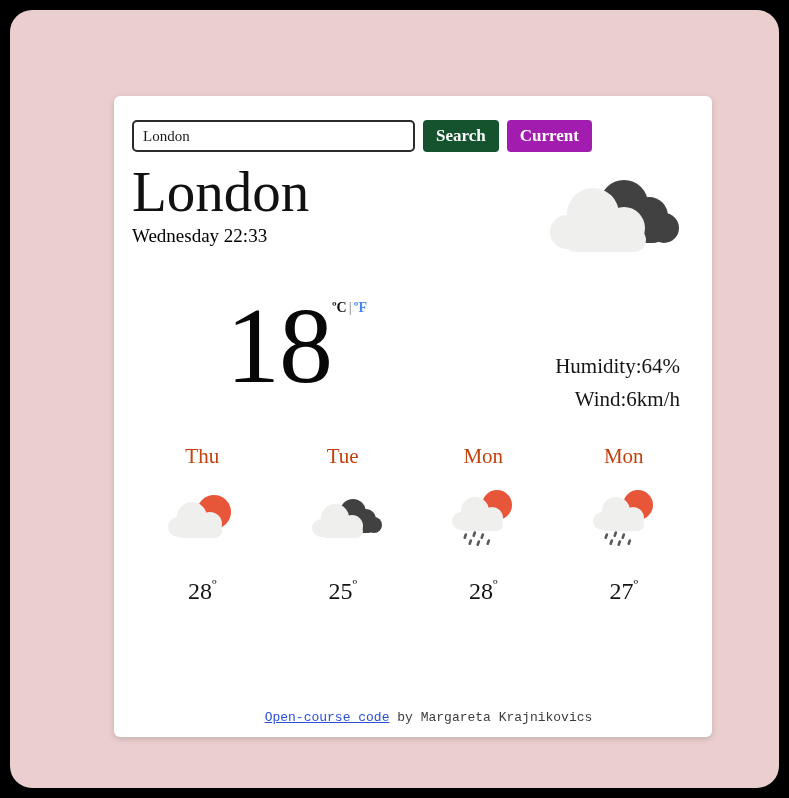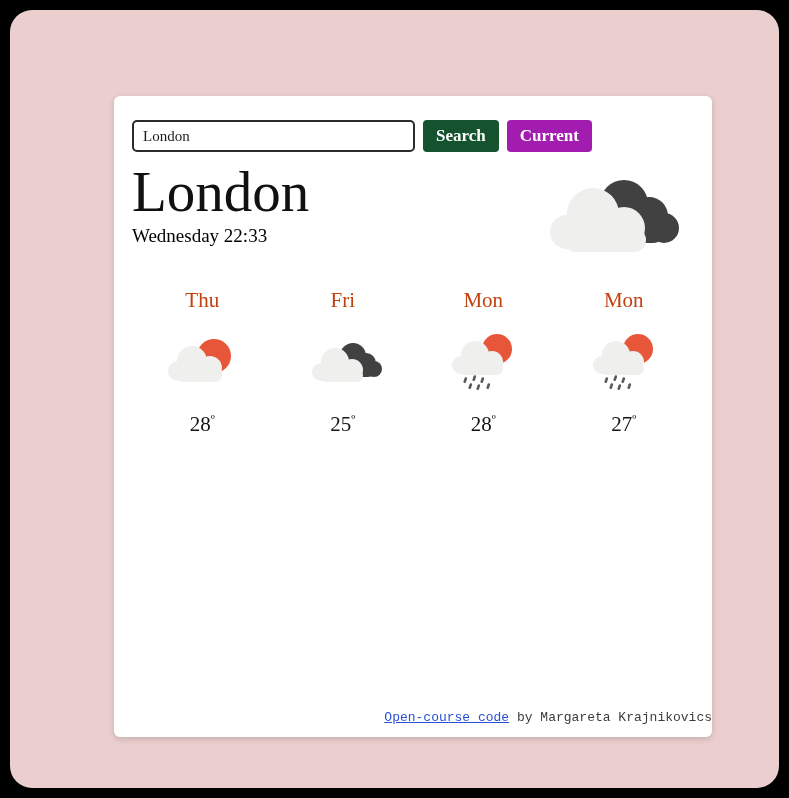--- a/index.html
+++ b/index.html
@@ -153,36 +153,36 @@
     color: #c2410c;
     margin-bottom: 18px;
   }
   .fc-icon-box {
     height: 62px;
     display: flex;
     align-items: center;
     justify-content: center;
   }
   .fc-temp {
-    font-size: 21px;
+    font-size: 24px;
     color: #141414;
-    margin-top: 18px;
+    margin-top: 28px;
   }
   .deg-sup {
     font-size: 0.62em;
     vertical-align: super;
   }
 
   
   .footer {
     position: absolute;
     left: 0;
     right: 0;
     bottom: 12px;
-    text-align: right;
+    text-align: center;
     font-family: "Liberation Mono", "DejaVu Sans Mono", monospace;
     font-size: 13px;
     color: #3c3c3c;
     padding-left: 31px;
   }
   .footer a {
     color: #2a4fd6;
     text-decoration: underline;
   }
 </style>
@@ -214,20 +214,32 @@
             <g fill="#EFEFEE">
               <circle cx="57" cy="44" r="26"></circle>
               <circle cx="88" cy="58" r="21"></circle>
               <circle cx="31" cy="62" r="17"></circle>
               <rect x="28" y="58" width="82" height="24" rx="12"></rect>
             </g>
           </svg>
         </div>
       </div>
 
+      <div class="current-row">
+        <div class="temp-wrap">
+          <span class="temp-value">18</span>
+          <span class="units">
+            <span class="unit-c">ºC</span><span class="unit-sep">|</span><span class="unit-f">ºF</span>
+          </span>
+        </div>
+        <div class="side-stats">
+          <div>Humidity:64%</div>
+          <div>Wind:6km/h</div>
+        </div>
+      </div>
 
       <div class="forecast">
 
         <div class="fc-col">
           <div class="fc-day">Thu</div>
           <div class="fc-icon-box">
             <svg viewBox="0 0 80 56" width="80" height="56">
               <circle cx="52" cy="22" r="17" fill="#E8563A"></circle>
               <g fill="#EFEFEE">
                 <circle cx="30" cy="27" r="15"></circle>
@@ -235,21 +247,21 @@
                 <circle cx="16" cy="37" r="10"></circle>
                 <rect x="14" y="34" width="46" height="14" rx="7"></rect>
               </g>
             </svg>
           </div>
           <div class="fc-temp"><span>28</span><span class="deg-sup">º</span></div>
         </div>
 
 
         <div class="fc-col">
-          <div class="fc-day">Fri</div>
+          <div class="fc-day">Tue</div>
           <div class="fc-icon-box">
             <svg viewBox="0 0 80 56" width="80" height="56">
               <g fill="#414141">
                 <circle cx="50" cy="22" r="13"></circle>
                 <circle cx="63" cy="29" r="10"></circle>
                 <circle cx="71" cy="35" r="8"></circle>
                 <rect x="50" y="29" width="22" height="14" rx="7"></rect>
               </g>
               <g fill="#EFEFEE">
                 <circle cx="32" cy="28" r="14"></circle>

